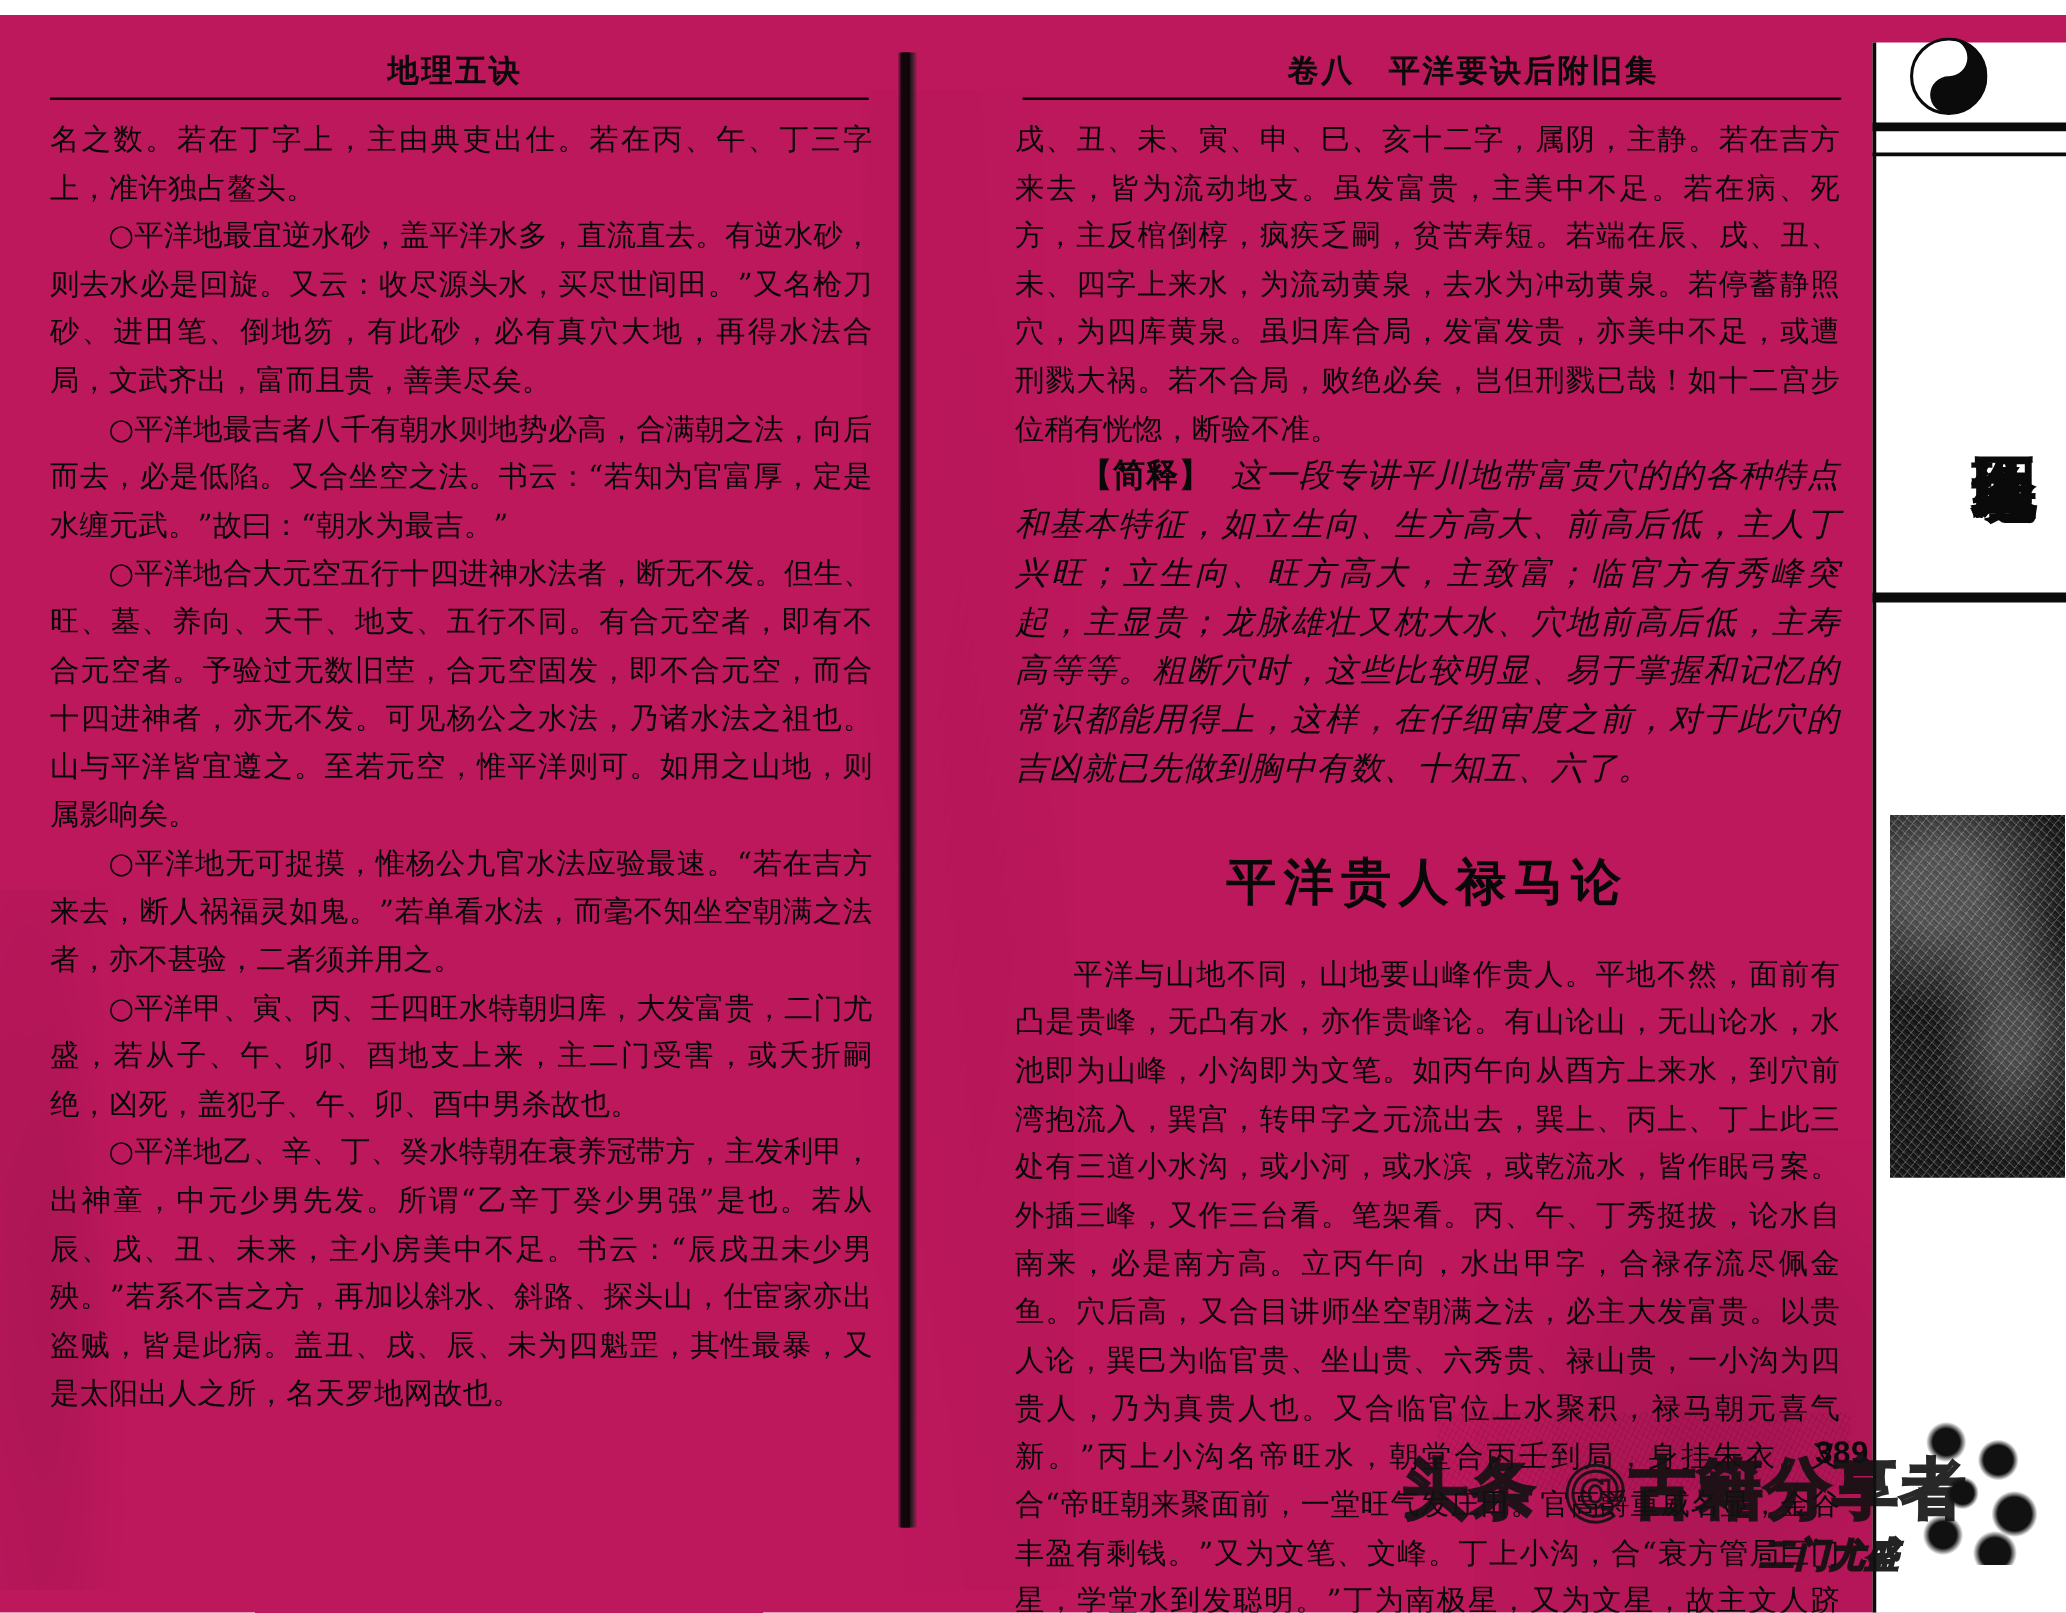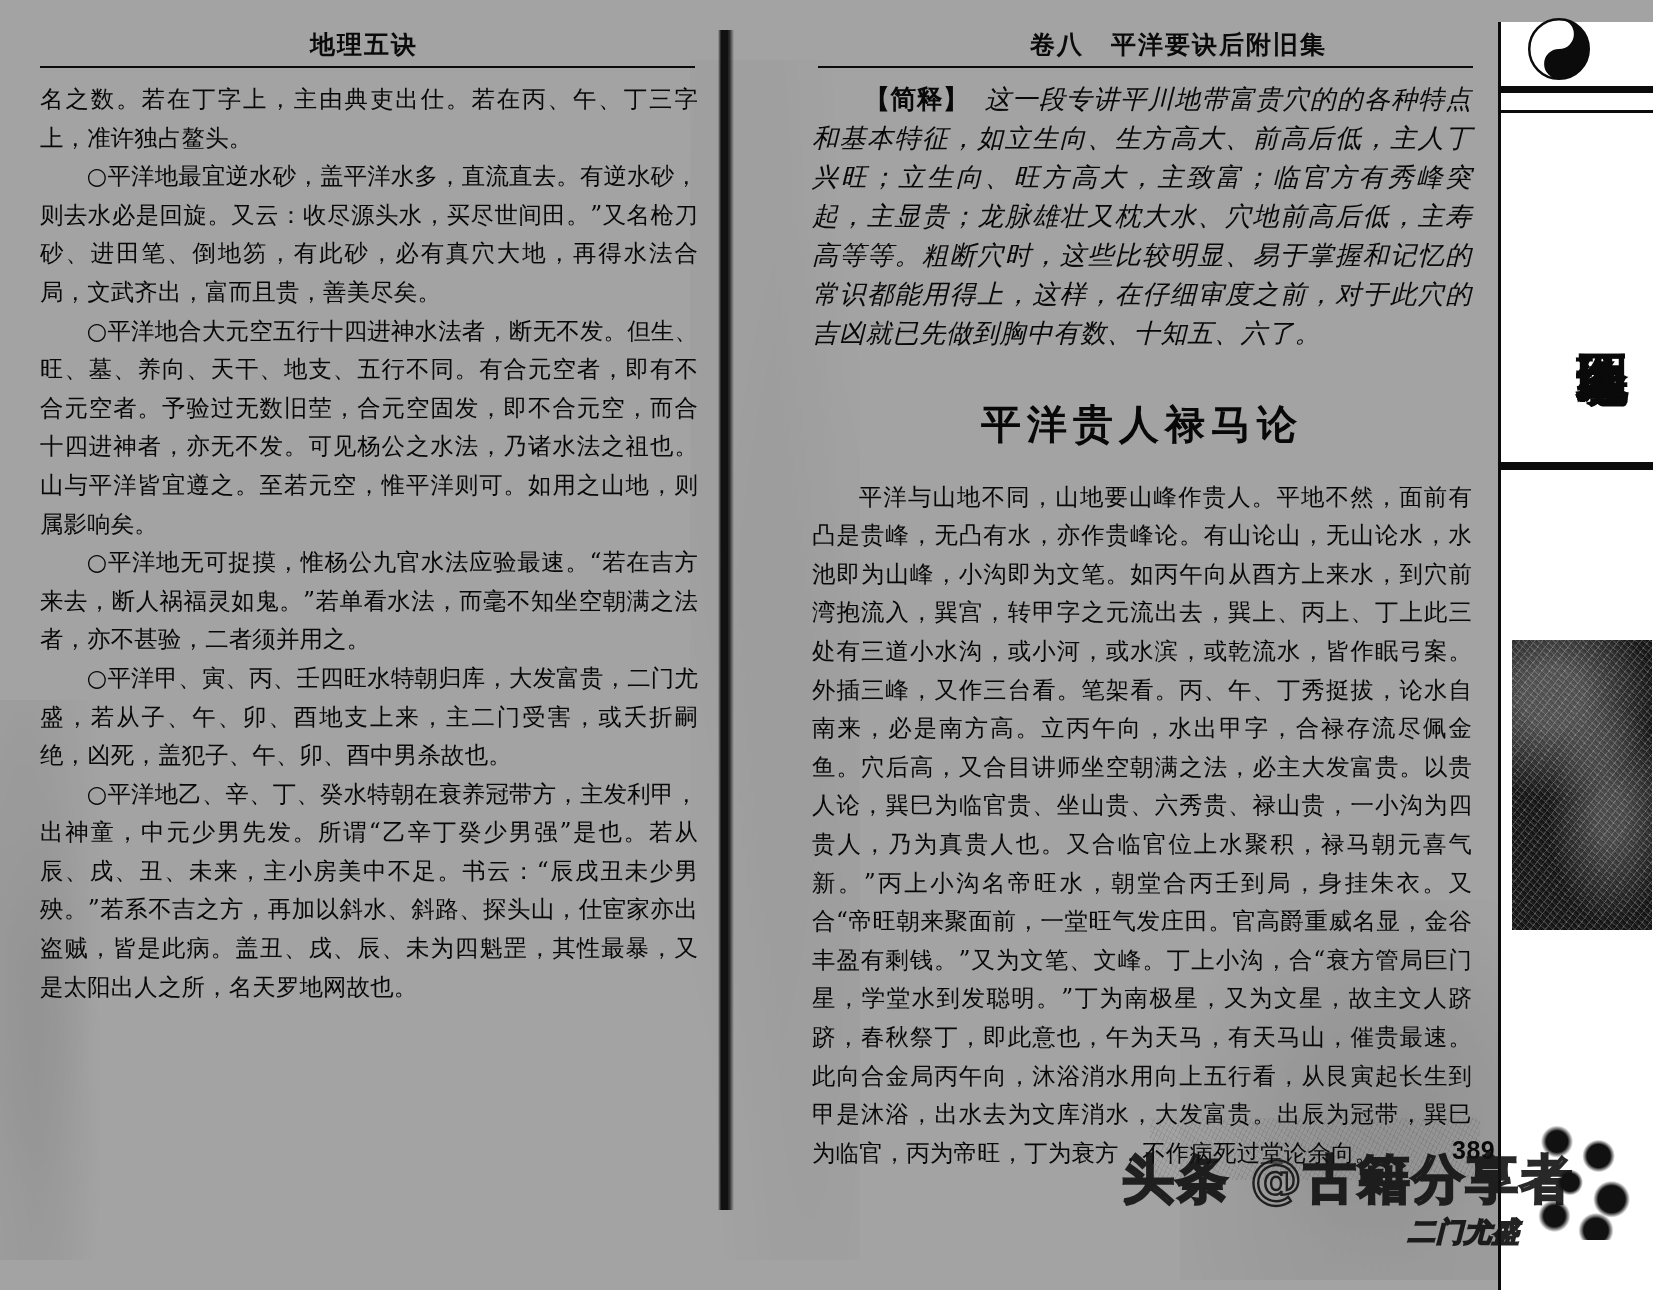--- a/index.html
+++ b/index.html
@@ -14,21 +14,22 @@
     overflow: hidden;
     font-family: "DejaVu Serif", "Liberation Serif", serif;
     color: #0a0a0a;
     position: relative;
   }
 
   
   #scan-page {
     position: absolute;
     inset: 0;
-    background: #a3a3a3;
+    background: #be185d;
+    margin-top: 12px;
   }
 
   
   .noise {
     position: absolute;
     pointer-events: none;
     opacity: .5;
   }
   .noise-left {
     left: 0; top: 700px; width: 120px; height: 560px;
@@ -290,31 +291,33 @@
   <div class="noise noise-bottomband"></div>
 
   <div id="gutter-shadow"></div>
 
   <div class="page-header" id="left-header">地理五诀</div>
   <div class="header-rule" id="left-rule"></div>
 
   <div class="column" id="left-column">
     <p class="flush">名之数。若在丁字上，主由典吏出仕。若在丙、午、丁三字上，准许独占鳌头。</p>
     <p class="indent">○平洋地最宜逆水砂，盖平洋水多，直流直去。有逆水砂，则去水必是回旋。又云：收尽源头水，买尽世间田。”又名枪刀砂、进田笔、倒地笏，有此砂，必有真穴大地，再得水法合局，文武齐出，富而且贵，善美尽矣。</p>
+    <p class="indent">○平洋地最吉者八千有朝水则地势必高，合满朝之法，向后而去，必是低陷。又合坐空之法。书云：“若知为官富厚，定是水缠元武。”故曰：“朝水为最吉。”</p>
     <p class="indent">○平洋地合大元空五行十四进神水法者，断无不发。但生、旺、墓、养向、天干、地支、五行不同。有合元空者，即有不合元空者。予验过无数旧茔，合元空固发，即不合元空，而合十四进神者，亦无不发。可见杨公之水法，乃诸水法之祖也。山与平洋皆宜遵之。至若元空，惟平洋则可。如用之山地，则属影响矣。</p>
     <p class="indent">○平洋地无可捉摸，惟杨公九官水法应验最速。“若在吉方来去，断人祸福灵如鬼。”若单看水法，而毫不知坐空朝满之法者，亦不甚验，二者须并用之。</p>
     <p class="indent">○平洋甲、寅、丙、壬四旺水特朝归库，大发富贵，二门尤盛，若从子、午、卯、酉地支上来，主二门受害，或夭折嗣绝，凶死，盖犯子、午、卯、酉中男杀故也。</p>
     <p class="indent">○平洋地乙、辛、丁、癸水特朝在衰养冠带方，主发利甲，出神童，中元少男先发。所谓“乙辛丁癸少男强”是也。若从辰、戌、丑、未来，主小房美中不足。书云：“辰戌丑未少男殃。”若系不吉之方，再加以斜水、斜路、探头山，仕宦家亦出盗贼，皆是此病。盖丑、戌、辰、未为四魁罡，其性最暴，又是太阳出人之所，名天罗地网故也。</p>
 
   </div>
 
   <div class="page-header" id="right-header">卷八　平洋要诀后附旧集</div>
   <div class="header-rule" id="right-rule"></div>
 
   <div class="column" id="right-column">
+    <p class="flush">戌、丑、未、寅、申、巳、亥十二字，属阴，主静。若在吉方来去，皆为流动地支。虽发富贵，主美中不足。若在病、死方，主反棺倒椁，疯疾乏嗣，贫苦寿短。若端在辰、戌、丑、未、四字上来水，为流动黄泉，去水为冲动黄泉。若停蓄静照穴，为四库黄泉。虽归库合局，发富发贵，亦美中不足，或遭刑戮大祸。若不合局，败绝必矣，岂但刑戮已哉！如十二宫步位稍有恍惚，断验不准。</p>
 
     <p class="jianshi"><span class="tag">【简释】</span><span>这一段专讲平川地带富贵穴的的各种特点和基本特征，如立生向、生方高大、前高后低，主人丁兴旺；立生向、旺方高大，主致富；临官方有秀峰突起，主显贵；龙脉雄壮又枕大水、穴地前高后低，主寿高等等。粗断穴时，这些比较明显、易于掌握和记忆的常识都能用得上，这样，在仔细审度之前，对于此穴的吉凶就已先做到胸中有数、十知五、六了。</span></p>
 
     <h2 class="section-title">平洋贵人禄马论</h2>
 
     <p class="indent">平洋与山地不同，山地要山峰作贵人。平地不然，面前有凸是贵峰，无凸有水，亦作贵峰论。有山论山，无山论水，水池即为山峰，小沟即为文笔。如丙午向从酉方上来水，到穴前湾抱流入，巽宫，转甲字之元流出去，巽上、丙上、丁上此三处有三道小水沟，或小河，或水滨，或乾流水，皆作眠弓案。外插三峰，又作三台看。笔架看。丙、午、丁秀挺拔，论水自南来，必是南方高。立丙午向，水出甲字，合禄存流尽佩金鱼。穴后高，又合目讲师坐空朝满之法，必主大发富贵。以贵人论，巽巳为临官贵、坐山贵、六秀贵、禄山贵，一小沟为四贵人，乃为真贵人也。又合临官位上水聚积，禄马朝元喜气新。”丙上小沟名帝旺水，朝堂合丙壬到局，身挂朱衣。又合“帝旺朝来聚面前，一堂旺气发庄田。官高爵重威名显，金谷丰盈有剩钱。”又为文笔、文峰。丁上小沟，合“衰方管局巨门星，学堂水到发聪明。”丁为南极星，又为文星，故主文人跻跻，春秋祭丁，即此意也，午为天马，有天马山，催贵最速。此向合金局丙午向，沐浴消水用向上五行看，从艮寅起长生到甲是沐浴，出水去为文库消水，大发富贵。出辰为冠带，巽巳为临官，丙为帝旺，丁为衰方，不作病死过堂论余向。</p>
   </div>
 
   <div id="spine"></div>
   <div id="spine-rule-left"></div>

